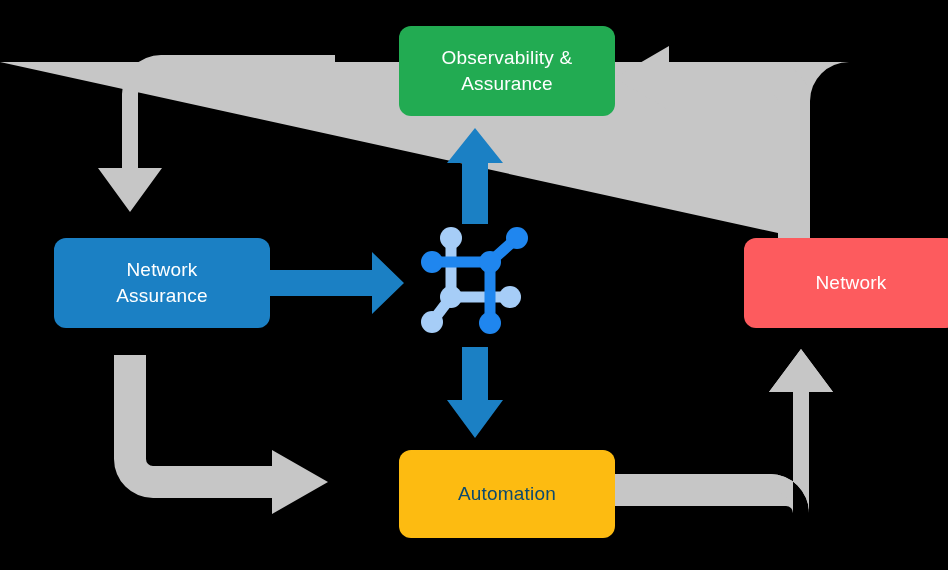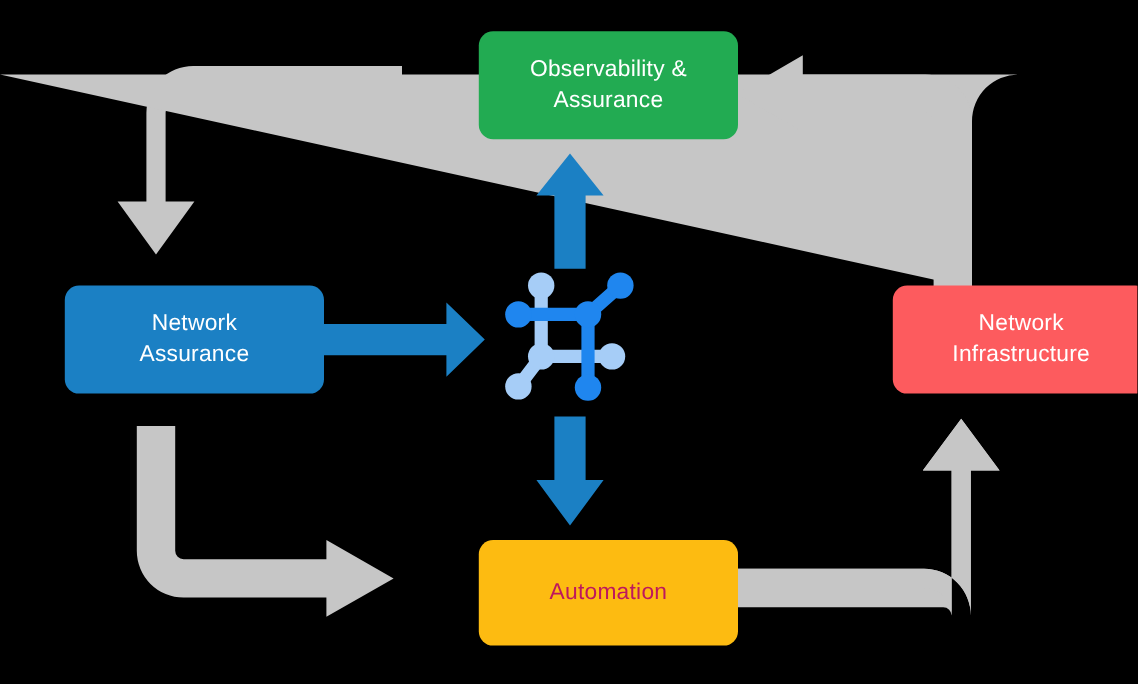--- a/index.html
+++ b/index.html
@@ -130,23 +130,22 @@
   <div class="node-box" id="box-network-operations" style="background: rgb(27, 128, 196); color: rgb(255, 255, 255);">
     <span>
       <span class="box-label">Network</span>
       <span class="box-label">Assurance</span>
     </span>
   </div>
 
   <div class="node-box" id="box-network-infrastructure" style="background: rgb(253, 91, 94); color: rgb(255, 255, 255);">
     <span>
       <span class="box-label">Network</span>
-      <span class="box-label">Infrastructure</span>
     </span>
   </div>
 
-  <div class="node-box" id="box-automation-tooling" style="background: rgb(253, 187, 17); color: #be185d;">
+  <div class="node-box" id="box-automation-tooling" style="background: rgb(253, 187, 17); color: #0c4a6e;">
     <span>
       <span class="box-label">Automation</span>
     </span>
   </div>
 
 </div>
 
 </body></html>

